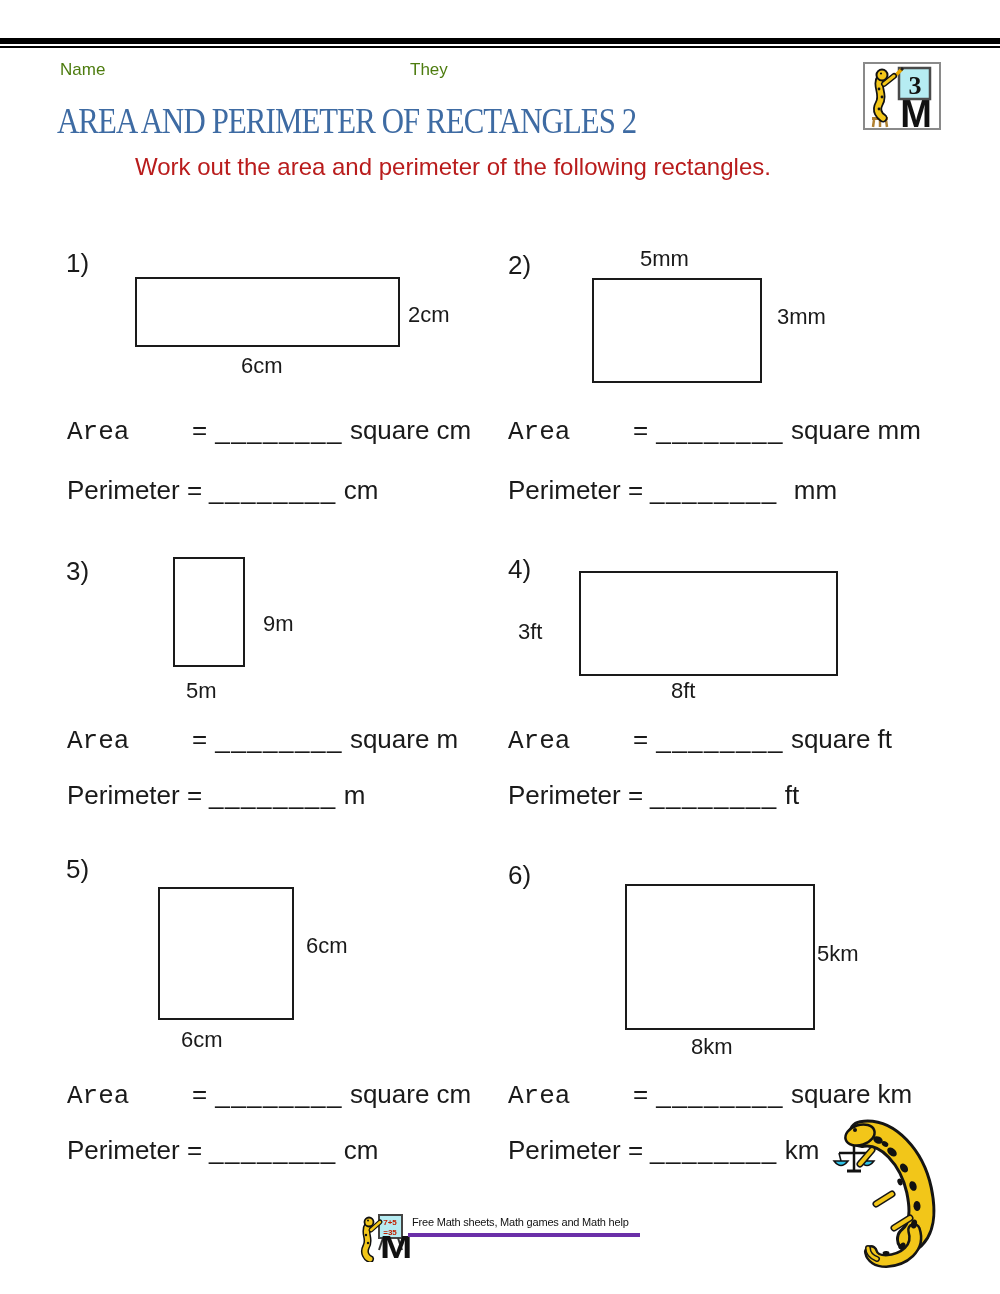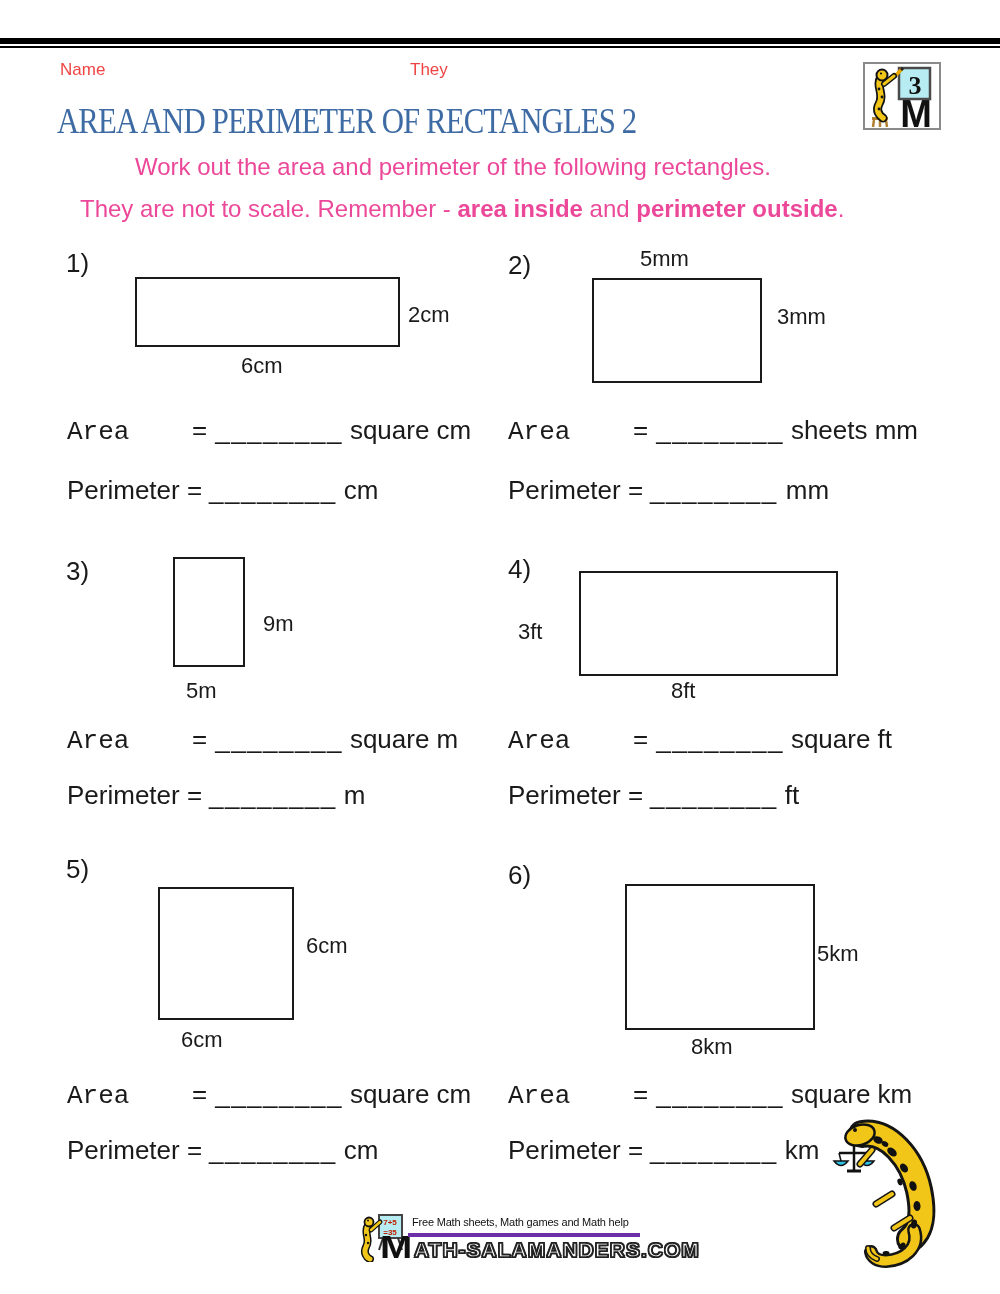--- a/index.html
+++ b/index.html
@@ -1,35 +1,35 @@
 <!DOCTYPE html>
 <html><head>
 <meta charset="utf-8">
 <style>
   html,body{margin:0;padding:0;background:#fff;}
   .page{position:relative;width:1000px;height:1294px;background:#ffffff;overflow:hidden;
         font-family:"Liberation Sans",sans-serif;color:#1a1a1a;}
   .bar-thick{position:absolute;left:0;top:38px;width:1000px;height:6px;background:#000;}
   .bar-thin{position:absolute;left:0;top:46px;width:1000px;height:2px;background:#000;}
-  .small-label{position:absolute;font-size:17px;color:#ef4444;}
+  .small-label{position:absolute;font-size:17px;color:#4d7c0f;}
   .logo-box{position:absolute;left:863px;top:62px;width:78px;height:68px;background:#fff;
             border:2px solid #8a8a8a;box-sizing:border-box;}
   .page-title{position:absolute;left:57px;top:102px;font-family:"Liberation Serif",serif;
               font-size:35px;letter-spacing:-1px;color:#3e6ba3;white-space:nowrap;
               transform:scaleX(0.88);transform-origin:left top;}
-  .instr{position:absolute;font-size:24px;color:#ec4899;white-space:nowrap;}
+  .instr{position:absolute;font-size:24px;color:#b91c1c;white-space:nowrap;}
   .num{position:absolute;font-size:26px;}
   .rect{position:absolute;border:2px solid #1a1a1a;background:#fff;box-sizing:border-box;}
   .dim{position:absolute;font-size:22px;white-space:nowrap;}
   .qline{position:absolute;font-size:26px;display:flex;align-items:baseline;white-space:pre;}
   .qline .lbl{display:inline-block;width:125px;font-family:Liberation Mono, monospace;}
   .qline .blank{margin-left:8px;letter-spacing:1.5px;}
   .qline .unit{margin-left:7px;}
   .qline .blank2{margin-left:7px;letter-spacing:1.5px;}
-  .qline.tight .unit{margin-left:8px;}
+  .qline.tight .unit{margin-left:16px;}
   .footer-tagline{position:absolute;left:412px;top:1216px;font-size:11px;font-weight:normal;
                   letter-spacing:-0.2px;color:#111;white-space:nowrap;}
   .footer-rule{position:absolute;left:408px;top:1233px;width:232px;height:4px;background:#6b2fa8;}
   .footer-m{position:absolute;left:380px;top:1230px;font-size:31px;font-weight:bold;color:#111;
             transform:scaleX(1.25);transform-origin:left top;}
   .footer-site{position:absolute;left:414px;top:1238px;font-size:21px;font-weight:bold;
                letter-spacing:1px;color:#fff;-webkit-text-stroke:1.5px #222;
                text-shadow:1px 1px 0 #222,-1px 1px 0 #222,1px -1px 0 #222,-1px -1px 0 #222;
                white-space:nowrap;}
   svg{display:block;}
@@ -69,37 +69,36 @@
       <circle cx="16" cy="9.5" r="1.1" fill="#111"></circle>
       <circle cx="14" cy="25" r="1.4" fill="#111"></circle>
       <circle cx="17" cy="33" r="1.4" fill="#111"></circle>
       <circle cx="14" cy="45" r="1.4" fill="#111"></circle>
     </svg>
   </div>
 
   <div class="page-title">AREA AND PERIMETER OF RECTANGLES 2</div>
 
   <div class="instr" style="left:135px;top:153px">Work out the area and perimeter of the following rectangles.</div>
-  <div class="instr" style="left:80px;top:195px"><span>They are not to scale. Remember - </span><b>area inside</b><span> and </span><b>perimeter outside</b><span>.</span></div>
 
   <div>
     <div class="num" style="left:66px;top:248px">1)</div>
     <div class="rect" style="left:135px;top:277px;width:265px;height:70px"></div>
     <div class="dim" style="left:408px;top:302px">2cm</div>
     <div class="dim" style="left:241px;top:353px">6cm</div>
     <div class="qline" style="left:67px;top:415px"><span class="lbl">Area</span><span>=</span><span class="blank">________</span><span class="unit">square cm</span></div>
     <div class="qline" style="left:67px;top:475px"><span>Perimeter =</span><span class="blank2">________</span><span class="unit">cm</span></div>
   </div>
 
   <div>
     <div class="num" style="left:508px;top:250px">2)</div>
     <div class="dim" style="left:640px;top:246px">5mm</div>
     <div class="rect" style="left:592px;top:278px;width:170px;height:105px"></div>
     <div class="dim" style="left:777px;top:304px">3mm</div>
-    <div class="qline" style="left:508px;top:415px"><span class="lbl">Area</span><span>=</span><span class="blank">________</span><span class="unit">sheets mm</span></div>
+    <div class="qline" style="left:508px;top:415px"><span class="lbl">Area</span><span>=</span><span class="blank">________</span><span class="unit">square mm</span></div>
     <div class="qline tight" style="left:508px;top:475px"><span>Perimeter =</span><span class="blank2">________</span><span class="unit">mm</span></div>
   </div>
 
   <div>
     <div class="num" style="left:66px;top:556px">3)</div>
     <div class="rect" style="left:173px;top:557px;width:72px;height:110px"></div>
     <div class="dim" style="left:263px;top:611px">9m</div>
     <div class="dim" style="left:186px;top:678px">5m</div>
     <div class="qline" style="left:67px;top:724px"><span class="lbl">Area</span><span>=</span><span class="blank">________</span><span class="unit">square m</span></div>
     <div class="qline" style="left:67px;top:780px"><span>Perimeter =</span><span class="blank2">________</span><span class="unit">m</span></div>
@@ -189,15 +188,14 @@
       <path d="M14 20 L23 12" stroke="#f2c619" stroke-width="2.5" stroke-linecap="round"></path>
       <circle cx="12" cy="12" r="4.5" fill="#f2c619" stroke="#111" stroke-width="1.8"></circle>
       <circle cx="11" cy="10.5" r="1" fill="#111"></circle>
       <circle cx="9" cy="25" r="1.2" fill="#111"></circle>
       <circle cx="11" cy="33" r="1.2" fill="#111"></circle>
     </svg>
   </div>
   <div class="footer-m">M</div>
   <div class="footer-tagline">Free Math sheets, Math games and Math help</div>
   <div class="footer-rule"></div>
-  <div class="footer-site">ATH-SALAMANDERS.COM</div>
 
 </div>
 
 </body></html>

